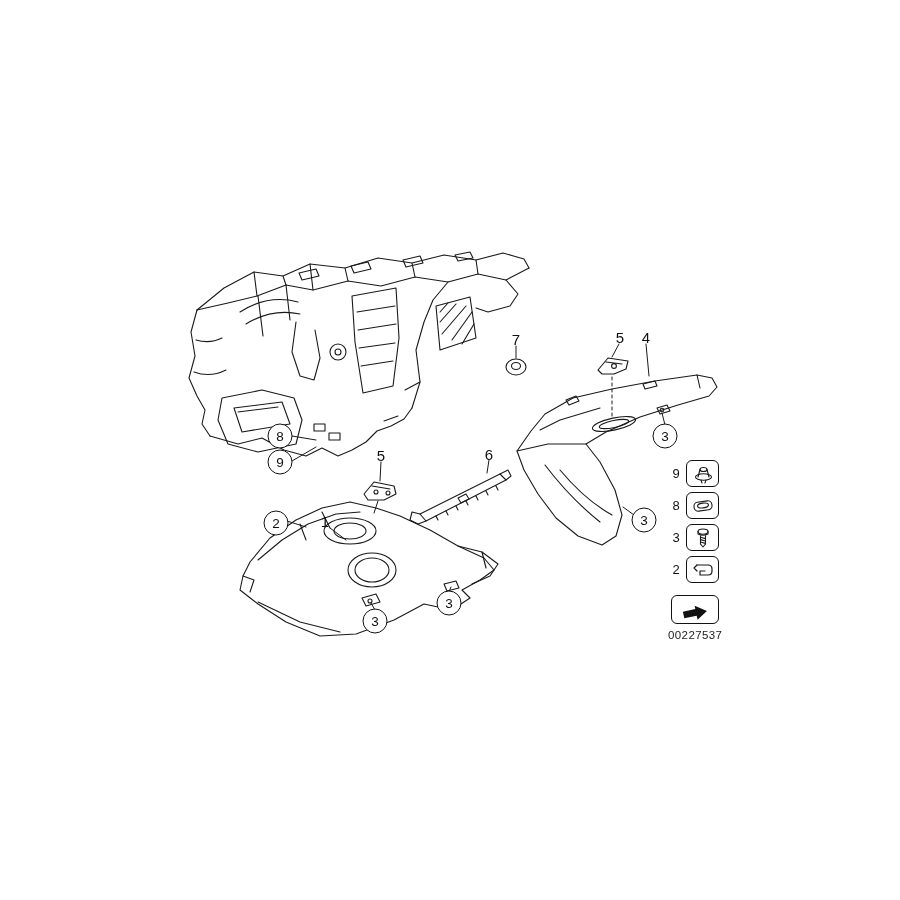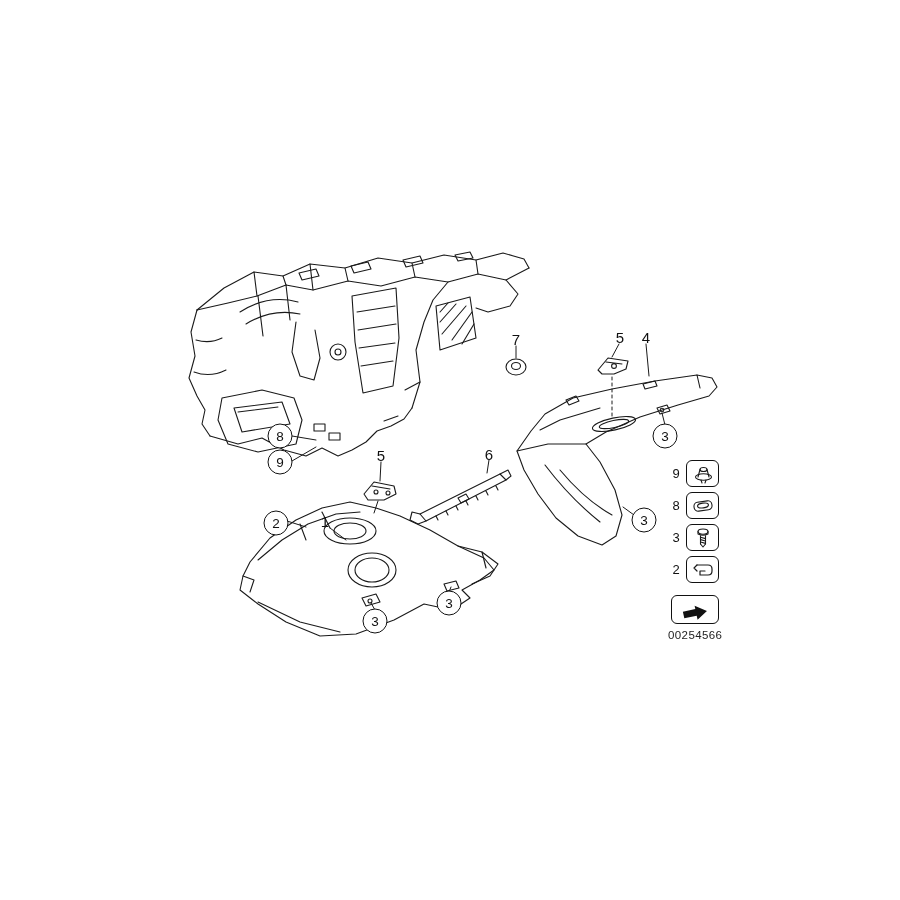--- a/index.html
+++ b/index.html
@@ -291,15 +291,15 @@
       </span>
     </div>
 
     <div class="legend-arrowbox">
       <svg width="40" height="22" viewBox="0 0 44 26">
         <polygon points="36,17 23,25 23,20 8,20 8,12 23,12 23,8" fill="#111" transform="rotate(-12 22 15)"></polygon>
       </svg>
     </div>
   </div>
 
-  <div class="doc-number">00254566</div>
+  <div class="doc-number">00227537</div>
 
 </div>
 
 </body></html>

